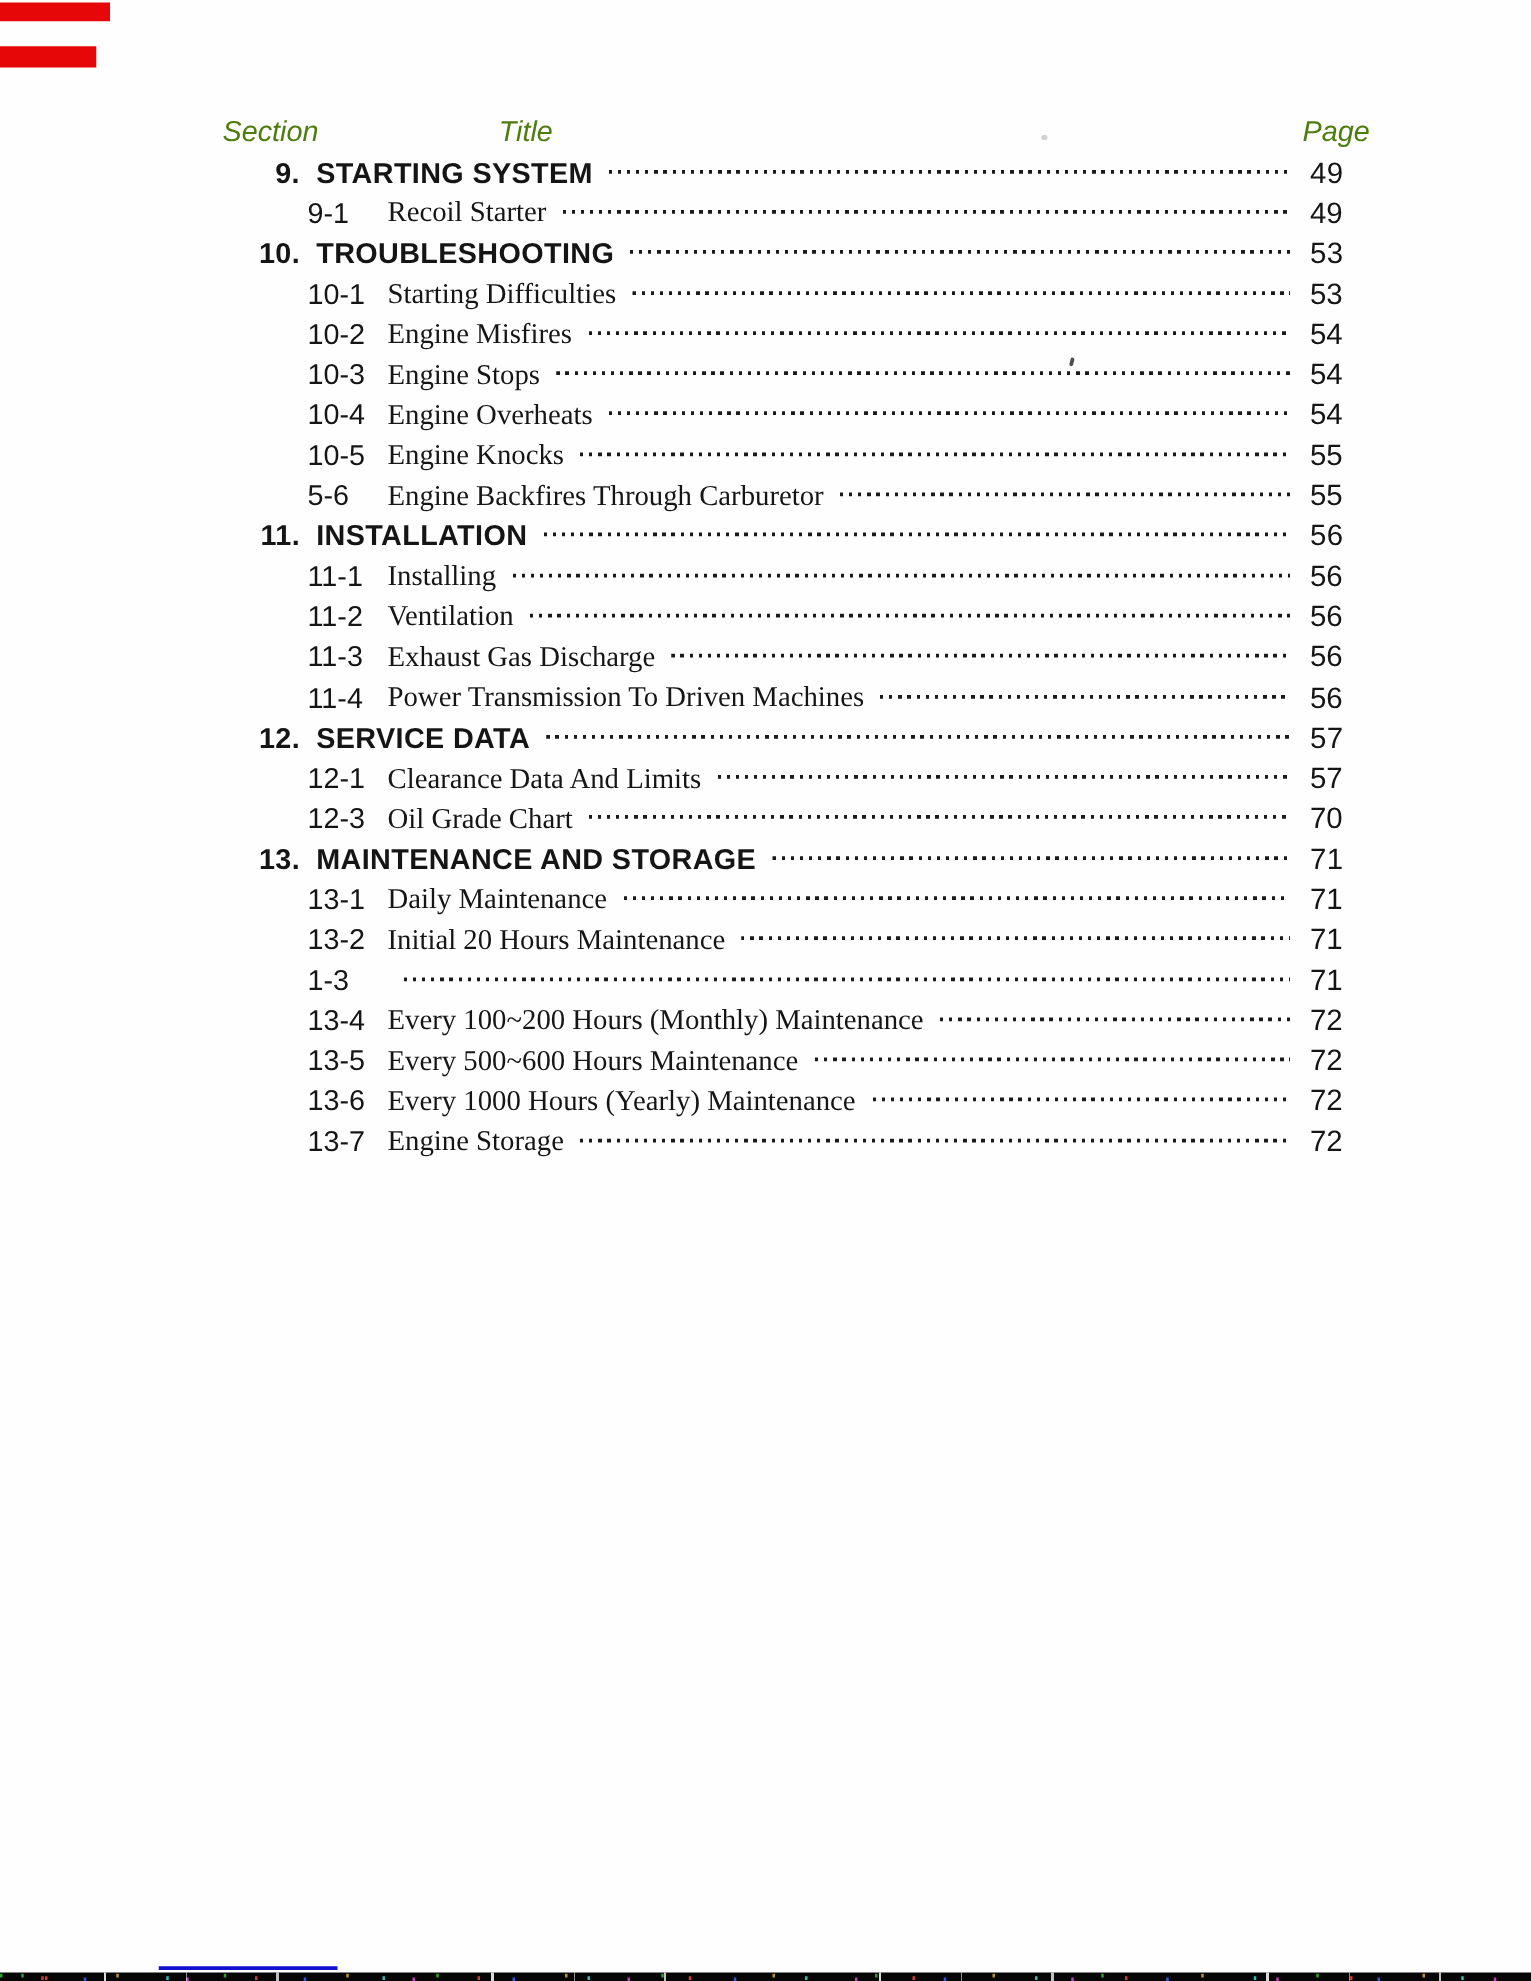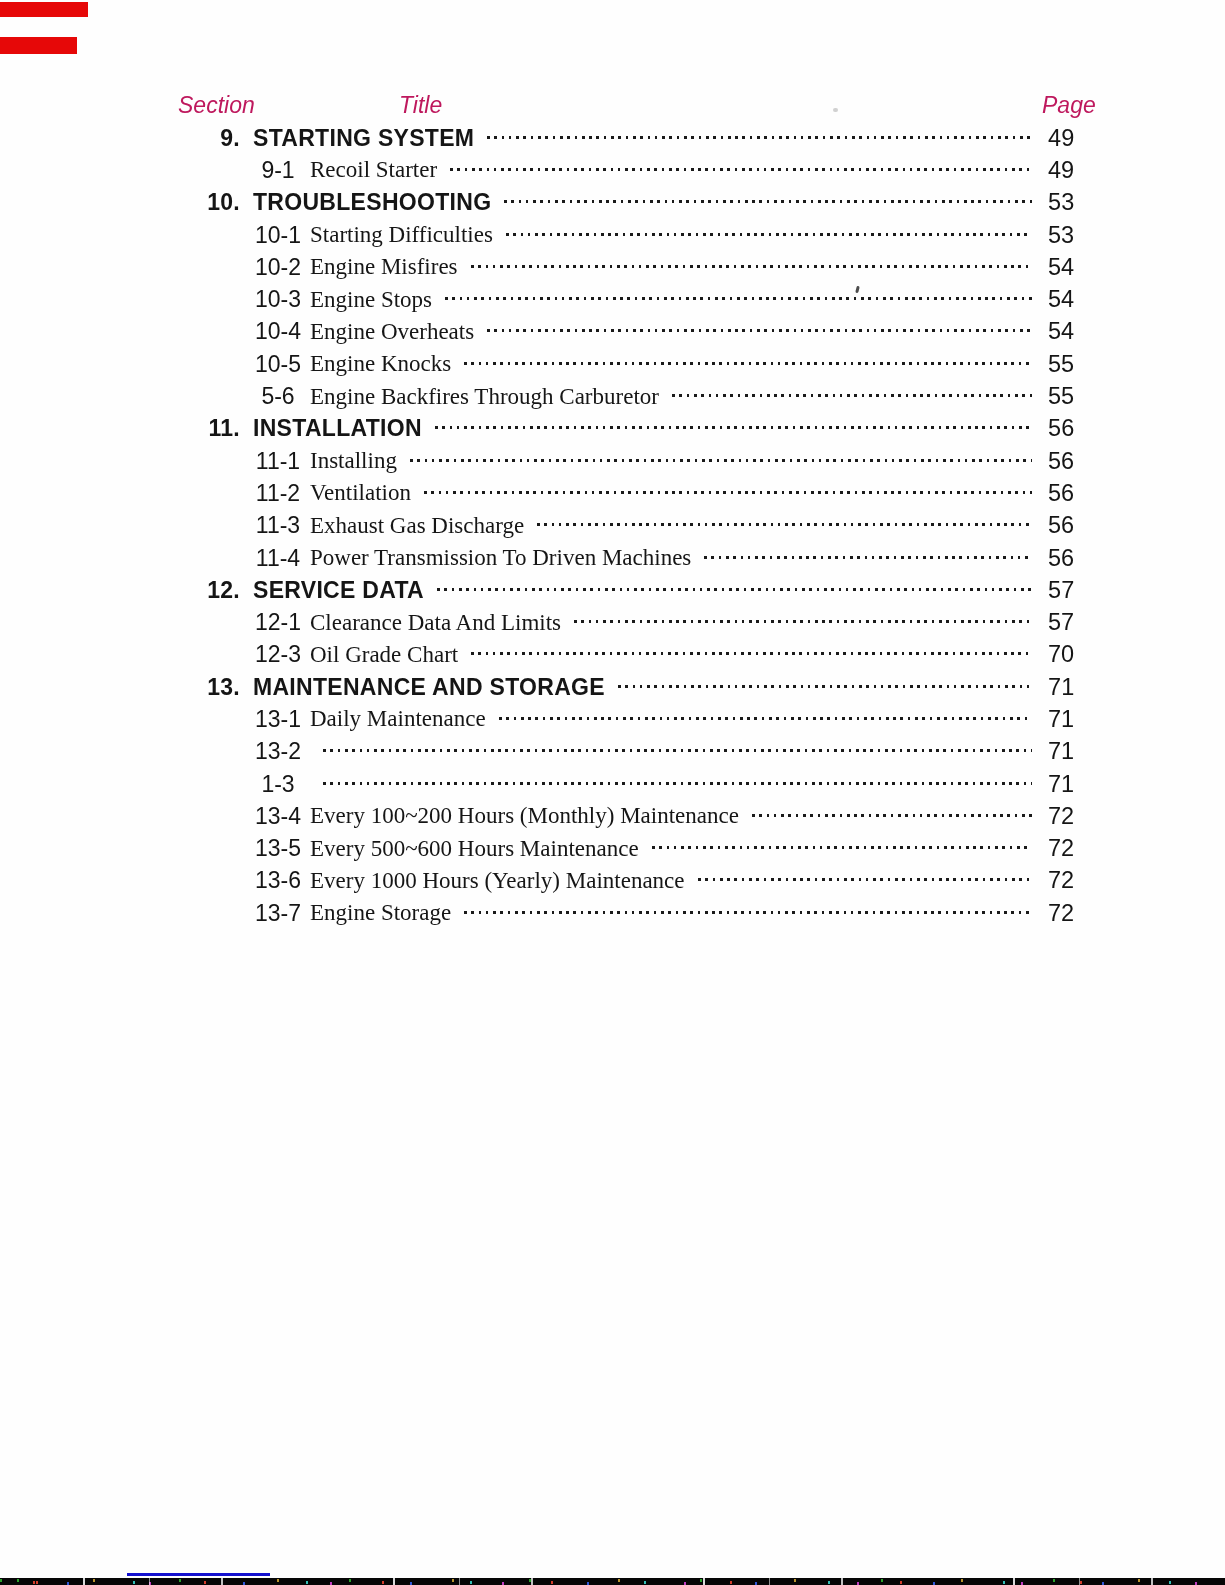--- a/index.html
+++ b/index.html
@@ -16,21 +16,21 @@
     font-family: "Liberation Sans", "DejaVu Sans", sans-serif;
     color: #151515;
   }
   
   .colhead {
     position: absolute;
     top: 92px;
     font-style: italic;
     font-size: 23px;
     line-height: 26px;
-    color: #be185d;
+    color: #4d7c0f;
     white-space: nowrap;
   }
   .colhead.section { left: 178px; }
   .colhead.title   { left: 399px; }
   .colhead.page    { left: 1042px; }
 
   
   .toc {
     position: absolute;
     top: 122px;
@@ -42,21 +42,21 @@
     align-items: center;
     height: 32.3px;
     padding-right: 147px;
     font-size: 23px;
     white-space: nowrap;
   }
   .toc-row.main { padding-left: 195px; font-weight: 700; letter-spacing: 0.3px; }
   .toc-row.sub  { padding-left: 246px; font-weight: 400; }
   .toc-row.main .num { width: 45px; text-align: right; flex: 0 0 auto; }
   .toc-row.main .ttl { margin-left: 13px; flex: 0 0 auto; }
-  .toc-row.sub  .num { width: 64px; flex: 0 0 auto; text-align: center; }
+  .toc-row.sub  .num { width: 64px; flex: 0 0 auto; }
   .toc-row.sub  .ttl { flex: 0 0 auto; font-family: Liberation Serif, serif; }
   .leader {
     flex: 1 1 auto;
     height: 3px;
     margin-left: 13px;
     margin-right: 16px;
     background-image: repeating-linear-gradient(to right, #1a1a1a 0 2.6px, transparent 2.6px 7.3px);
     transform: translateY(-1px);
   }
   .pagenum {
@@ -234,20 +234,21 @@
     <span class="pagenum">71</span>
   </div>
       <div class="toc-row sub">
     <span class="num">13-1</span>
     <span class="ttl">Daily Maintenance</span>
     <span class="leader"></span>
     <span class="pagenum">71</span>
   </div>
       <div class="toc-row sub">
     <span class="num">13-2</span>
+    <span class="ttl">Initial 20 Hours Maintenance</span>
     <span class="leader"></span>
     <span class="pagenum">71</span>
   </div>
       <div class="toc-row sub">
     <span class="num">1-3</span>
     <span class="leader"></span>
     <span class="pagenum">71</span>
   </div>
       <div class="toc-row sub">
     <span class="num">13-4</span>

